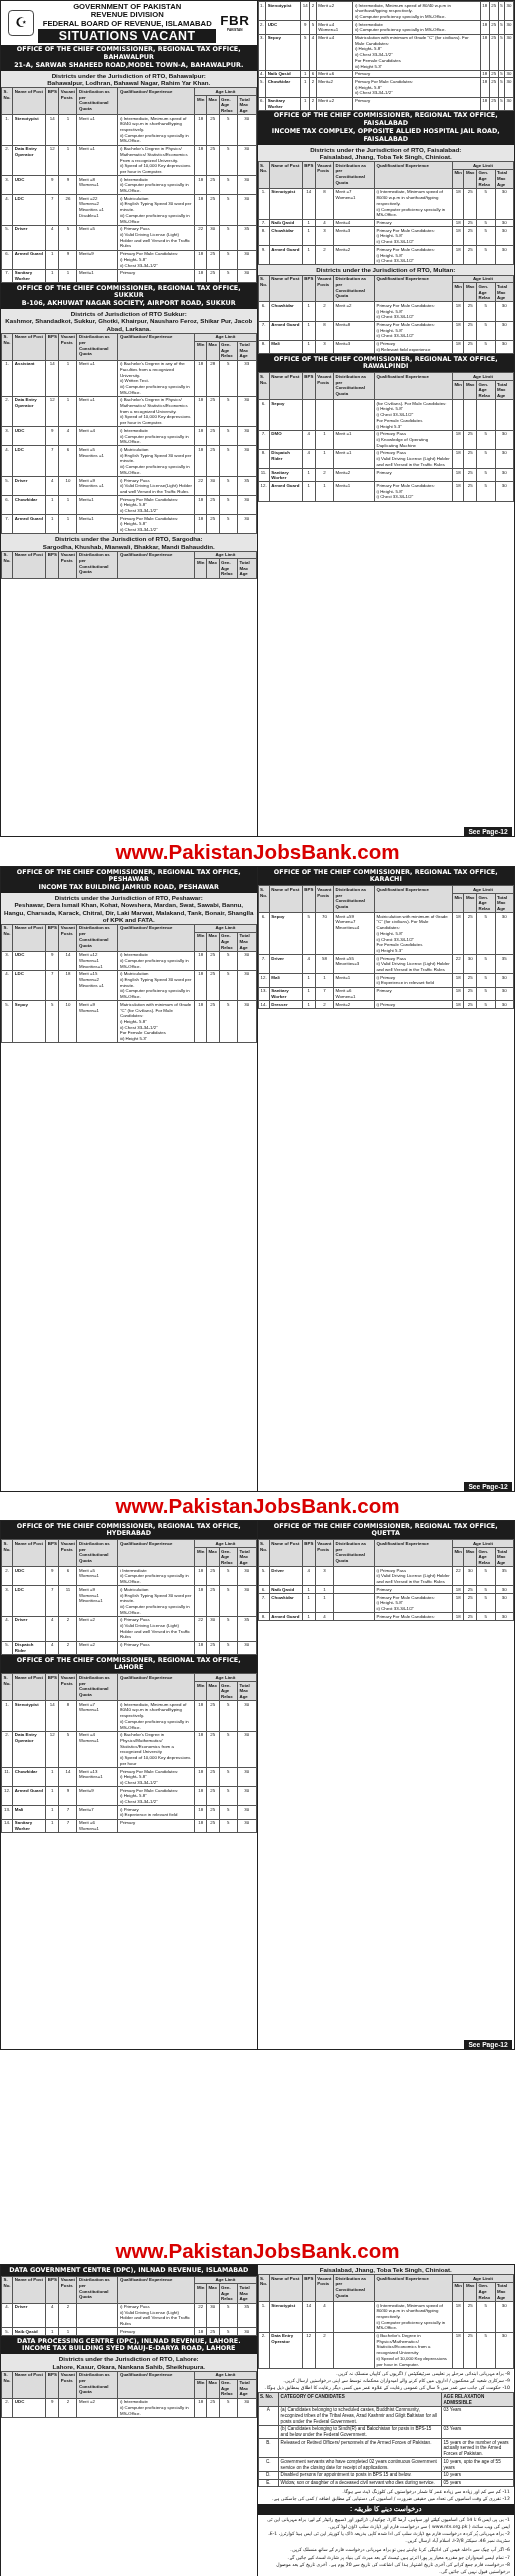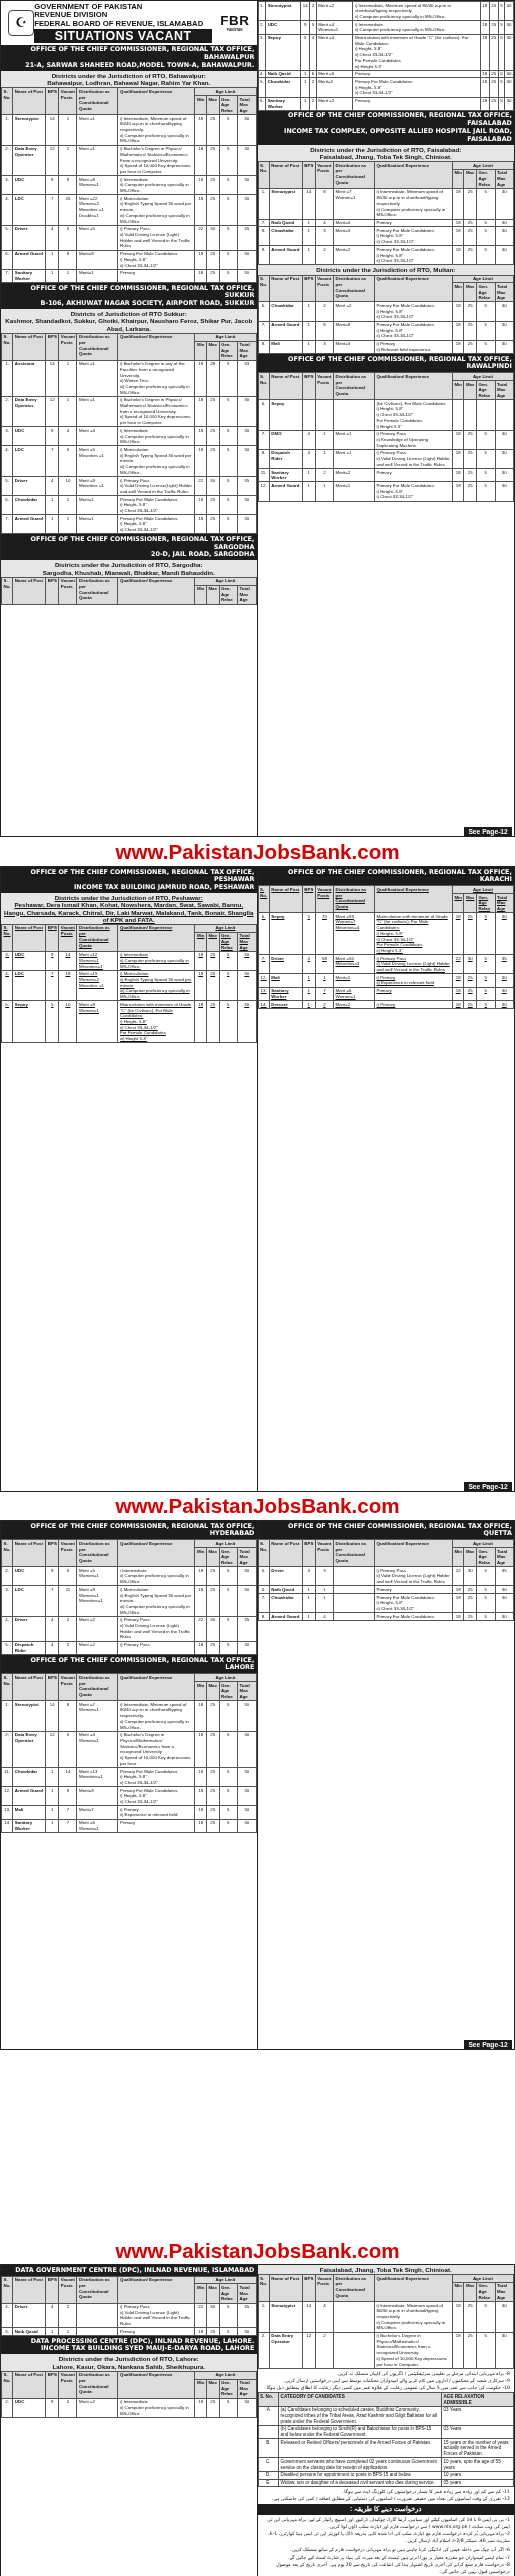--- a/index.html
+++ b/index.html
@@ -2,26 +2,26 @@
 <html style="font-size:8.2px"><head>
 <meta charset="utf-8">
 <style>
   * { box-sizing: border-box; margin: 0; padding: 0; }
   body { width: 515px; height: 3014px; background: #fff; font-family: "Liberation Sans", sans-serif; color: #111; overflow: hidden; position: relative; }
   .page { position: absolute; left: 0; width: 515px; border: 1.5px solid #222; background: #fff; }
   .cols { display: flex; width: 100%; }
   .col { width: 50%; border-right: 1px solid #222; overflow: hidden; }
   .col:last-child { border-right: none; }
   .masthead { display: flex; align-items: center; justify-content: space-between; padding: 2.1px 7.2px; }
-  .masthead .titles { flex: 1; }
+  .masthead .titles { text-align: center; flex: 1; }
   .masthead .t1 { font-weight: bold; font-size: 7.7px; line-height: 8.2px; }
   .masthead .sv { display: inline-block; background: #1a1a1a; color: #fff; font-weight: bold; font-size: 12.4px; padding: 0 20.6px; margin-top: 1px; letter-spacing: 0.5px; }
   .emblem { width: 26px; height: 26px; border: 1px solid #444; border-radius: 4.1px; display: flex; align-items: center; justify-content: center; font-size: 13.4px; }
   .fbr { font-weight: bold; font-size: 13.4px; letter-spacing: 0.5px; }
-  .office { background: #1c1c1c; color: #fff; text-align: right; font-family: "DejaVu Sans", sans-serif; font-weight: bold; font-size: 6.4px; line-height: 7.7px; padding: 1.5px 2.1px; }
+  .office { background: #1c1c1c; color: #fff; text-align: center; font-family: "DejaVu Sans", sans-serif; font-weight: bold; font-size: 6.4px; line-height: 7.7px; padding: 1.5px 2.1px; }
   .districts { background: #e6e6e6; text-align: center; font-weight: bold; font-size: 6.2px; line-height: 7.2px; padding: 1px 2.1px; }
   table { width: 100%; border-collapse: collapse; font-family: "Liberation Sans", sans-serif; font-size: 4.4px; line-height: 5.7px; }
   th, td { border: 0.5px solid #555; padding: 0.5px 1.5px; vertical-align: top; }
   th { background: #dcdcdc; font-weight: bold; text-align: left; }
   td.c { text-align: center; }
   td.post { font-weight: bold; }
   .q { white-space: pre-line; }
   .banner { position: absolute; left: 0; width: 515px; text-align: center; color: #d80000; font-weight: bold; font-size: 20.6px; font-family: "Liberation Sans", sans-serif; }
   .seepage { position: absolute; right: 2.1px; bottom: 0; background: #1c1c1c; color: #fff; font-weight: bold; font-size: 6.7px; padding: 1px 4.1px; }
   .urdu { direction: rtl; text-align: right; font-family: "DejaVu Sans", sans-serif; font-size: 4.6px; line-height: 7.2px; padding: 1px 4.1px; }
@@ -299,24 +299,20 @@
                 <td class="c">18</td>
                 <td class="c">25</td>
                 <td class="c">5</td>
                 <td class="c">30</td>
               </tr>
             </tbody>
           </table>
       </div>
 
       <div>
-        <div class="office">
-          <div>OFFICE OF THE CHIEF COMMISSIONER, REGIONAL TAX OFFICE, SARGODHA</div>
-          <div>20-D, JAIL ROAD, SARGODHA</div>
-        </div>
         <div class="districts">
           <div>Districts under the Jurisdiction of RTO, Sargodha:</div>
           <div>Sargodha, Khushab, Mianwali, Bhakkar, Mandi Bahauddin.</div>
         </div>
         <table>
             <thead>
               <tr>
                 <th rowspan="2" style="width:11.3px">S. No.</th>
                 <th rowspan="2" style="width:33px">Name of Post</th>
                 <th rowspan="2" style="width:10.3px">BPS</th>
@@ -671,21 +667,21 @@
           </table>
       </div>
 
       <div class="seepage">See Page-12</div>
     </div>
   </div>
 </div>
 
 <div class="banner" style="top:840px;">www.PakistanJobsBank.com</div>
 
-<div class="page" style="top:866px; height:626px;text-decoration:underline;">
+<div class="page" style="top:866px; height:626px;">
   <div class="cols" style="height:100%;">
     <div class="col">
       <div>
         <div class="office">
           <div>OFFICE OF THE CHIEF COMMISSIONER, REGIONAL TAX OFFICE, PESHAWAR</div>
           <div>INCOME TAX BUILDING JAMRUD ROAD, PESHAWAR</div>
         </div>
         <div class="districts">
           <div>Districts under the Jurisdiction of RTO, Peshawar:</div>
           <div>Peshawar, Dera Ismail Khan, Kohat, Nowshera, Mardan, Swat, Sawabi, Bannu, Hangu, Charsada, Karack, Chitral, Dir, Laki Marwat, Malakand, Tank, Bonair, Shanglla of KPK and FATA.</div>

